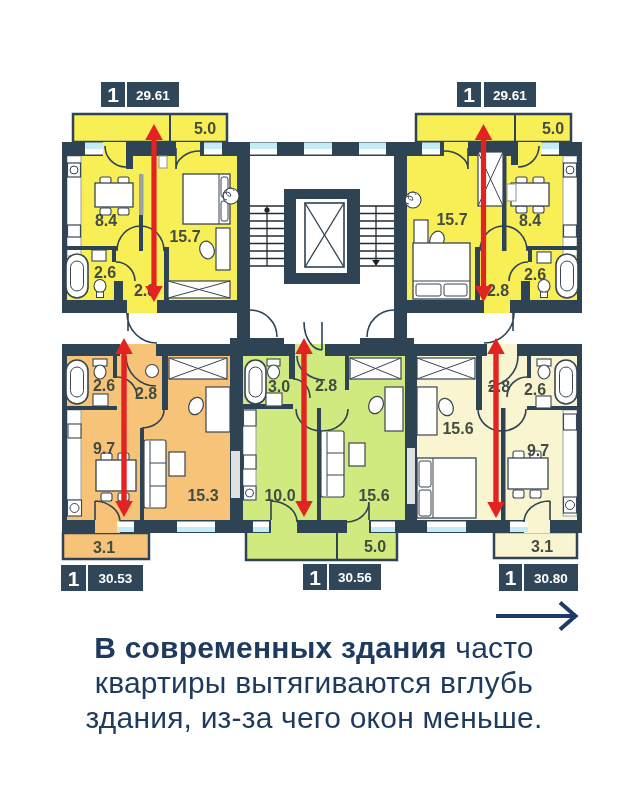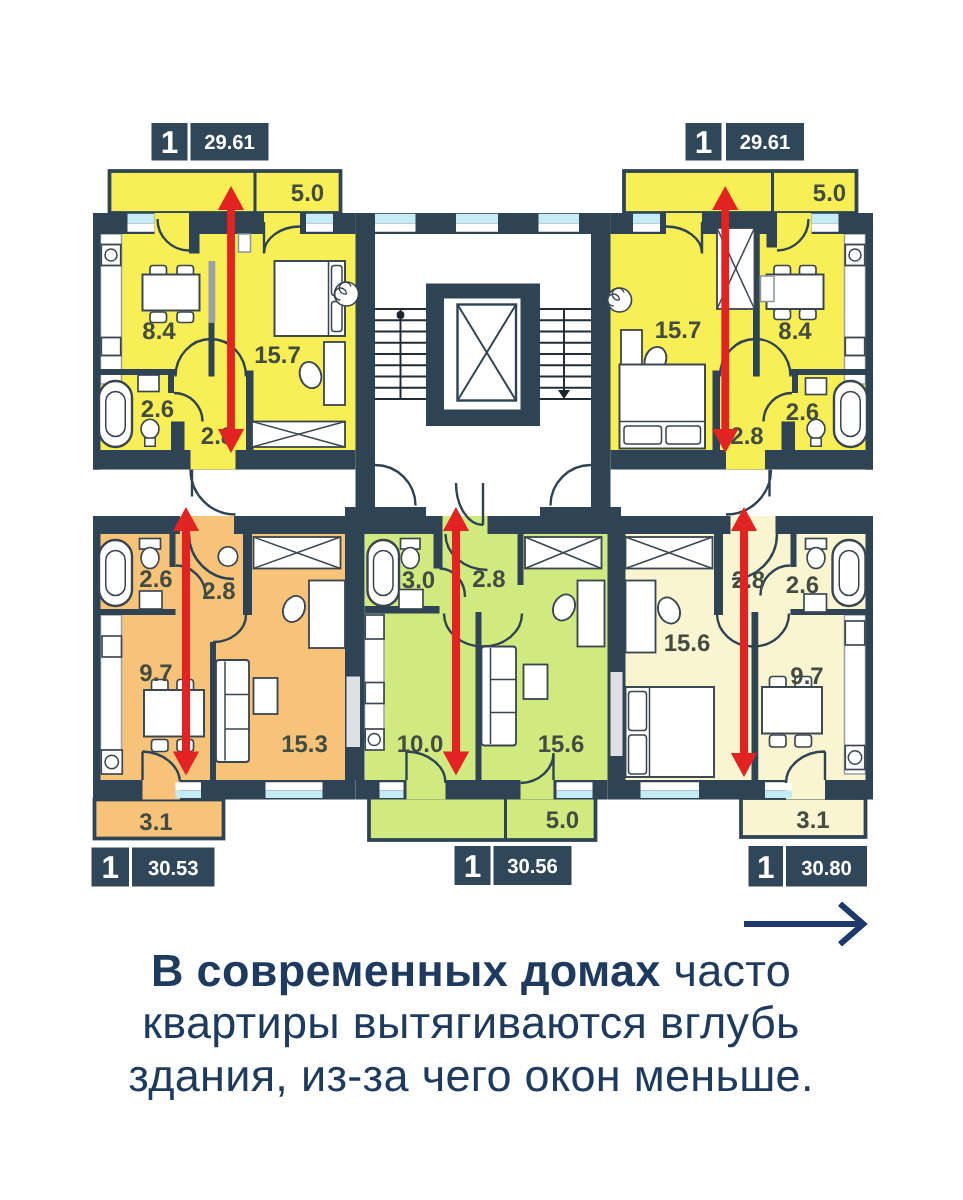--- a/index.html
+++ b/index.html
@@ -655,14 +655,14 @@
 <rect x="524" y="564" width="54" height="27" fill="#304659"></rect>
 <text x="551" y="583" font-size="13.5" font-weight="bold" fill="#ffffff" text-anchor="middle">30.80</text>
 </g>
 
 <g stroke="#1e3a6b" stroke-width="4" fill="none">
 <line x1="496" y1="616" x2="573" y2="616"></line>
 <polyline points="560,602.5 575.5,616 560,629.5"></polyline>
 </g>
 </svg>
 
-<div class="cap"><b>В современных домах</b> часто<br>квартиры вытягиваются вглубь<br>здания, из-за чего окон меньше.</div>
+<div class="cap"><b>В современных здания</b> часто<br>квартиры вытягиваются вглубь<br>здания, из-за чего окон меньше.</div>
 </div>
 
 </body></html>

